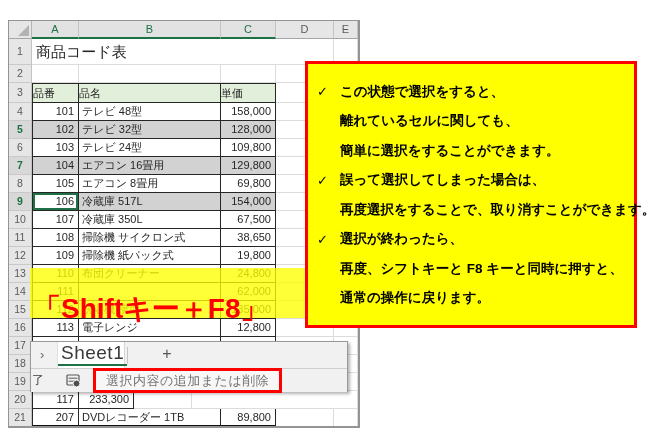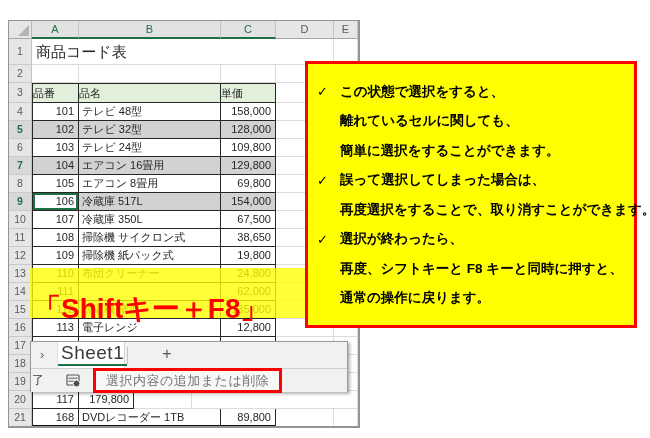--- a/index.html
+++ b/index.html
@@ -246,27 +246,27 @@
           <div class="rowhdr">19</div>
           <div class="cell tbl first num wA"></div>
           <div class="cell tbl txt wB"></div>
           <div class="cell tbl num wC"></div>
           <div class="cell grid wD"></div>
           <div class="cell grid wE"></div>
         </div>
         <div class="srow">
           <div class="rowhdr">20</div>
           <div class="cell tbl first num wA">117</div>
-          <div class="cell tbl num wC">179,800</div>
+          <div class="cell tbl num wC">233,300</div>
           <div class="cell grid wD"></div>
           <div class="cell grid wE"></div>
         </div>
         <div class="srow lastrow">
           <div class="rowhdr">21</div>
-          <div class="cell tbl first num wA">168</div>
+          <div class="cell tbl first num wA">207</div>
           <div class="cell tbl txt wB">DVDレコーダー 1TB</div>
           <div class="cell tbl num wC">89,800</div>
           <div class="cell grid wD"></div>
           <div class="cell grid wE"></div>
         </div>
       </div>
   </div>
 
   <div class="band"></div>
 

